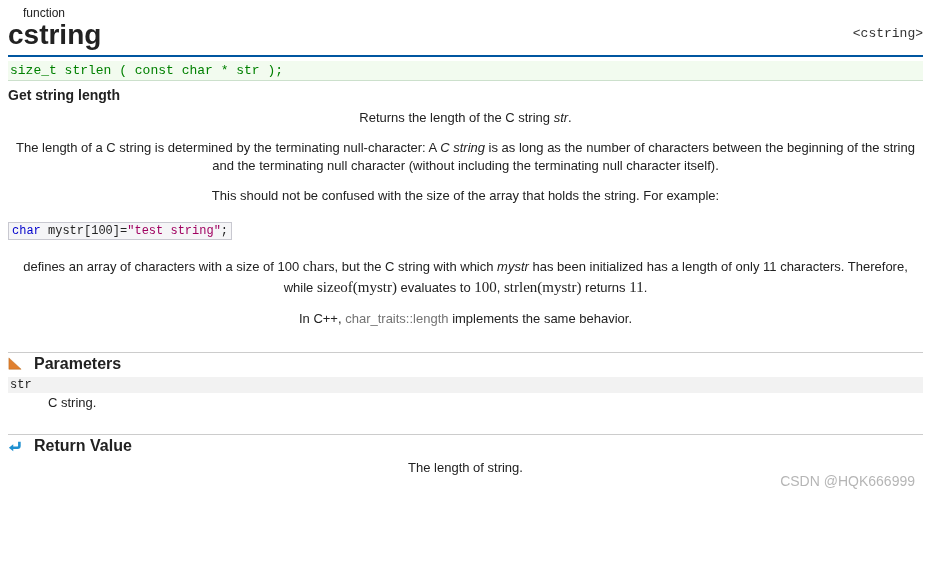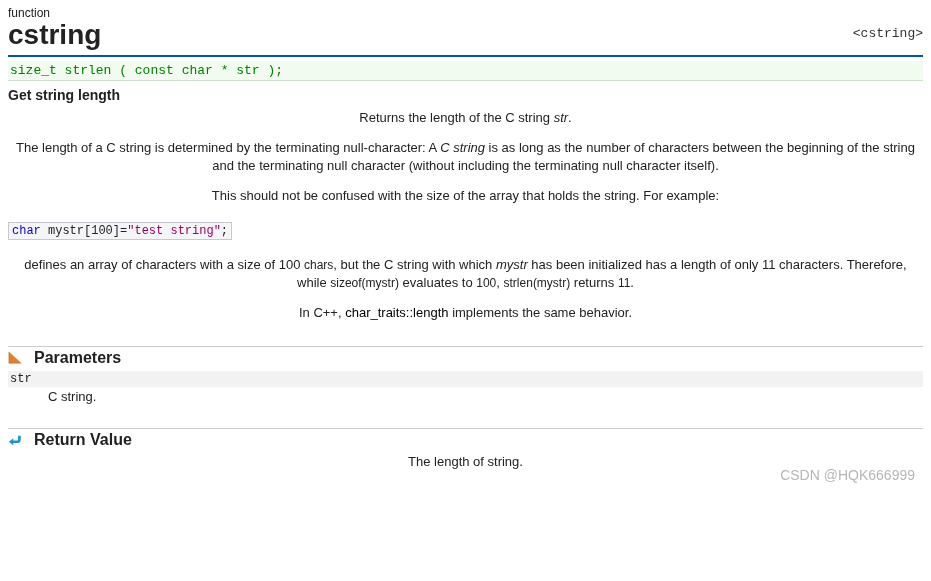--- a/index.html
+++ b/index.html
@@ -13,20 +13,21 @@
     background: #fff;
     position: relative;
   }
   .header-row {
     position: relative;
   }
   .kind {
     font-size: 12px;
     font-weight: normal;
     margin-bottom: 0px;
+    margin-left: 15px;
   }
   .title {
     font-size: 28px;
     font-weight: bold;
     margin: 0 0 4px 0;
     line-height: 1.1;
   }
   .header-tag {
     position: absolute;
     right: 0;
@@ -49,33 +50,33 @@
     padding: 2px 2px;
     margin-bottom: 6px;
   }
   .subtitle {
     font-size: 14px;
     font-weight: bold;
     margin: 6px 0 4px 0;
   }
   p { margin: 6px 0 12px 0; line-height: 1.4; text-align: center; }
   em { font-style: italic; }
-  .mono { font-family: Liberation Sans, sans-serif; font-size: 12px; }
+  .mono { font-family: Liberation Serif, serif; font-size: 15px; }
   .code-block {
     font-family: "Courier New", monospace;
     font-size: 12px;
     background: #f5f5f7;
     border: 1px solid #c8c8d0;
     display: inline-block;
     padding: 1px 3px;
     margin: 4px 0 10px 0;
   }
   .code-block .kw { color: #0000cc; }
   .code-block .str { color: #a00060; }
-  a.link { color: #000000; text-decoration: none; margin-top: 44px; }
+  a.link { color: #737373; text-decoration: none; margin-top: 44px; }
   .section-hr {
     border: none;
     border-top: 1px solid #ccc;
     margin: 24px 0 2px 0;
   }
   .section-h {
     font-size: 16px;
     font-weight: bold;
     margin: 2px 0 4px 0;
     display: flex;

